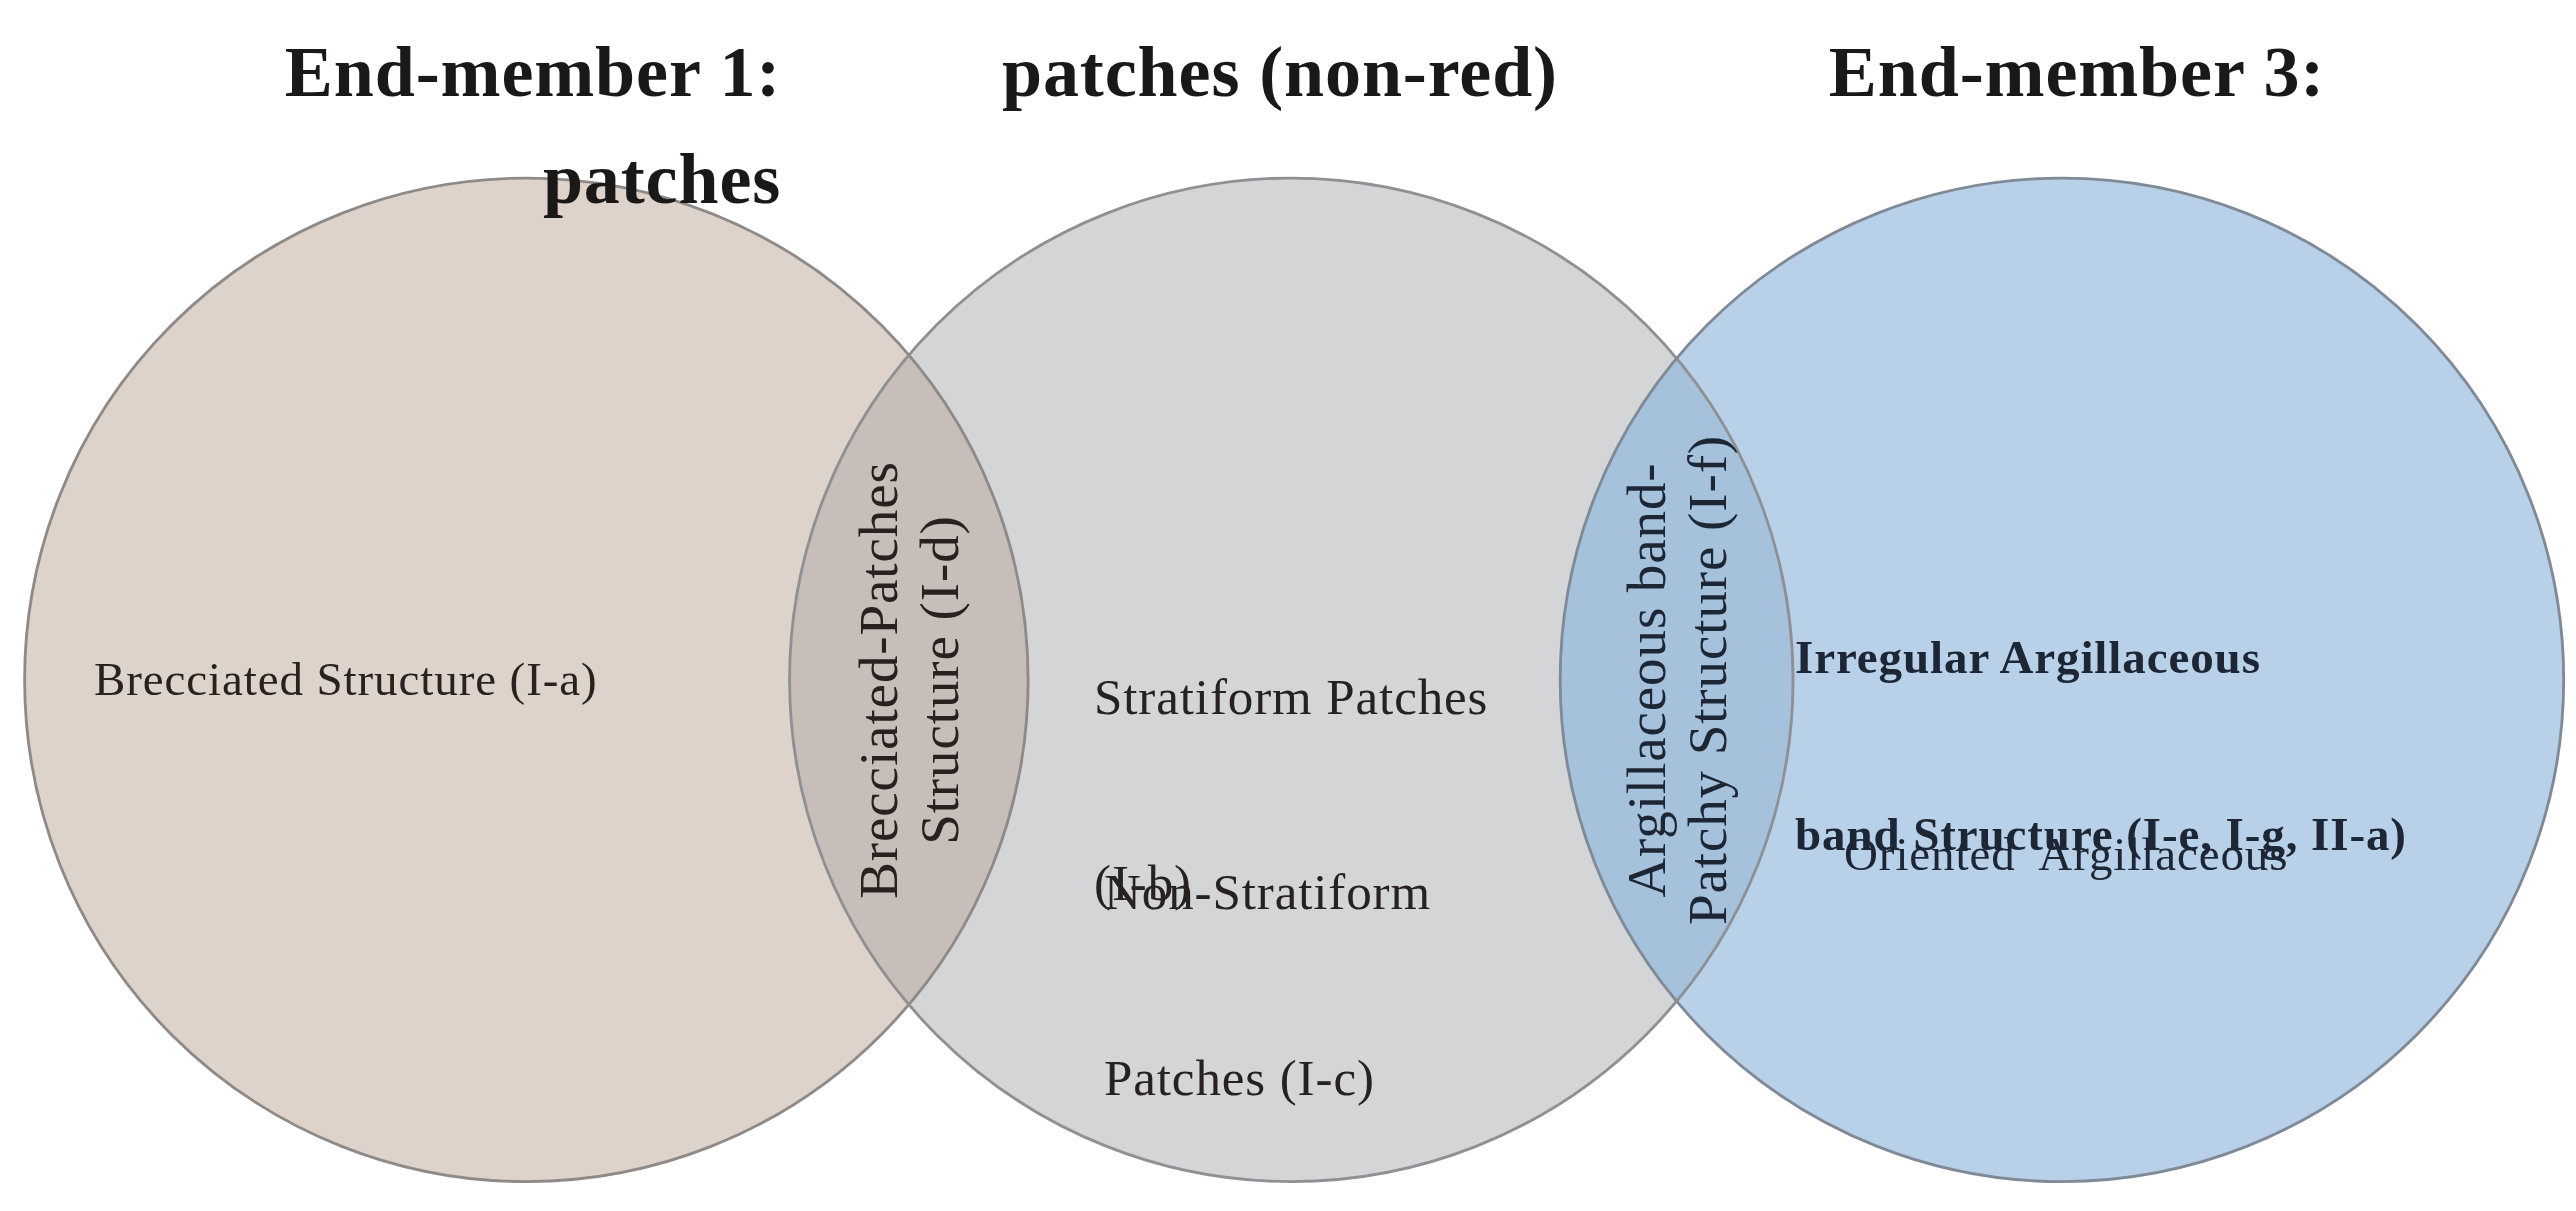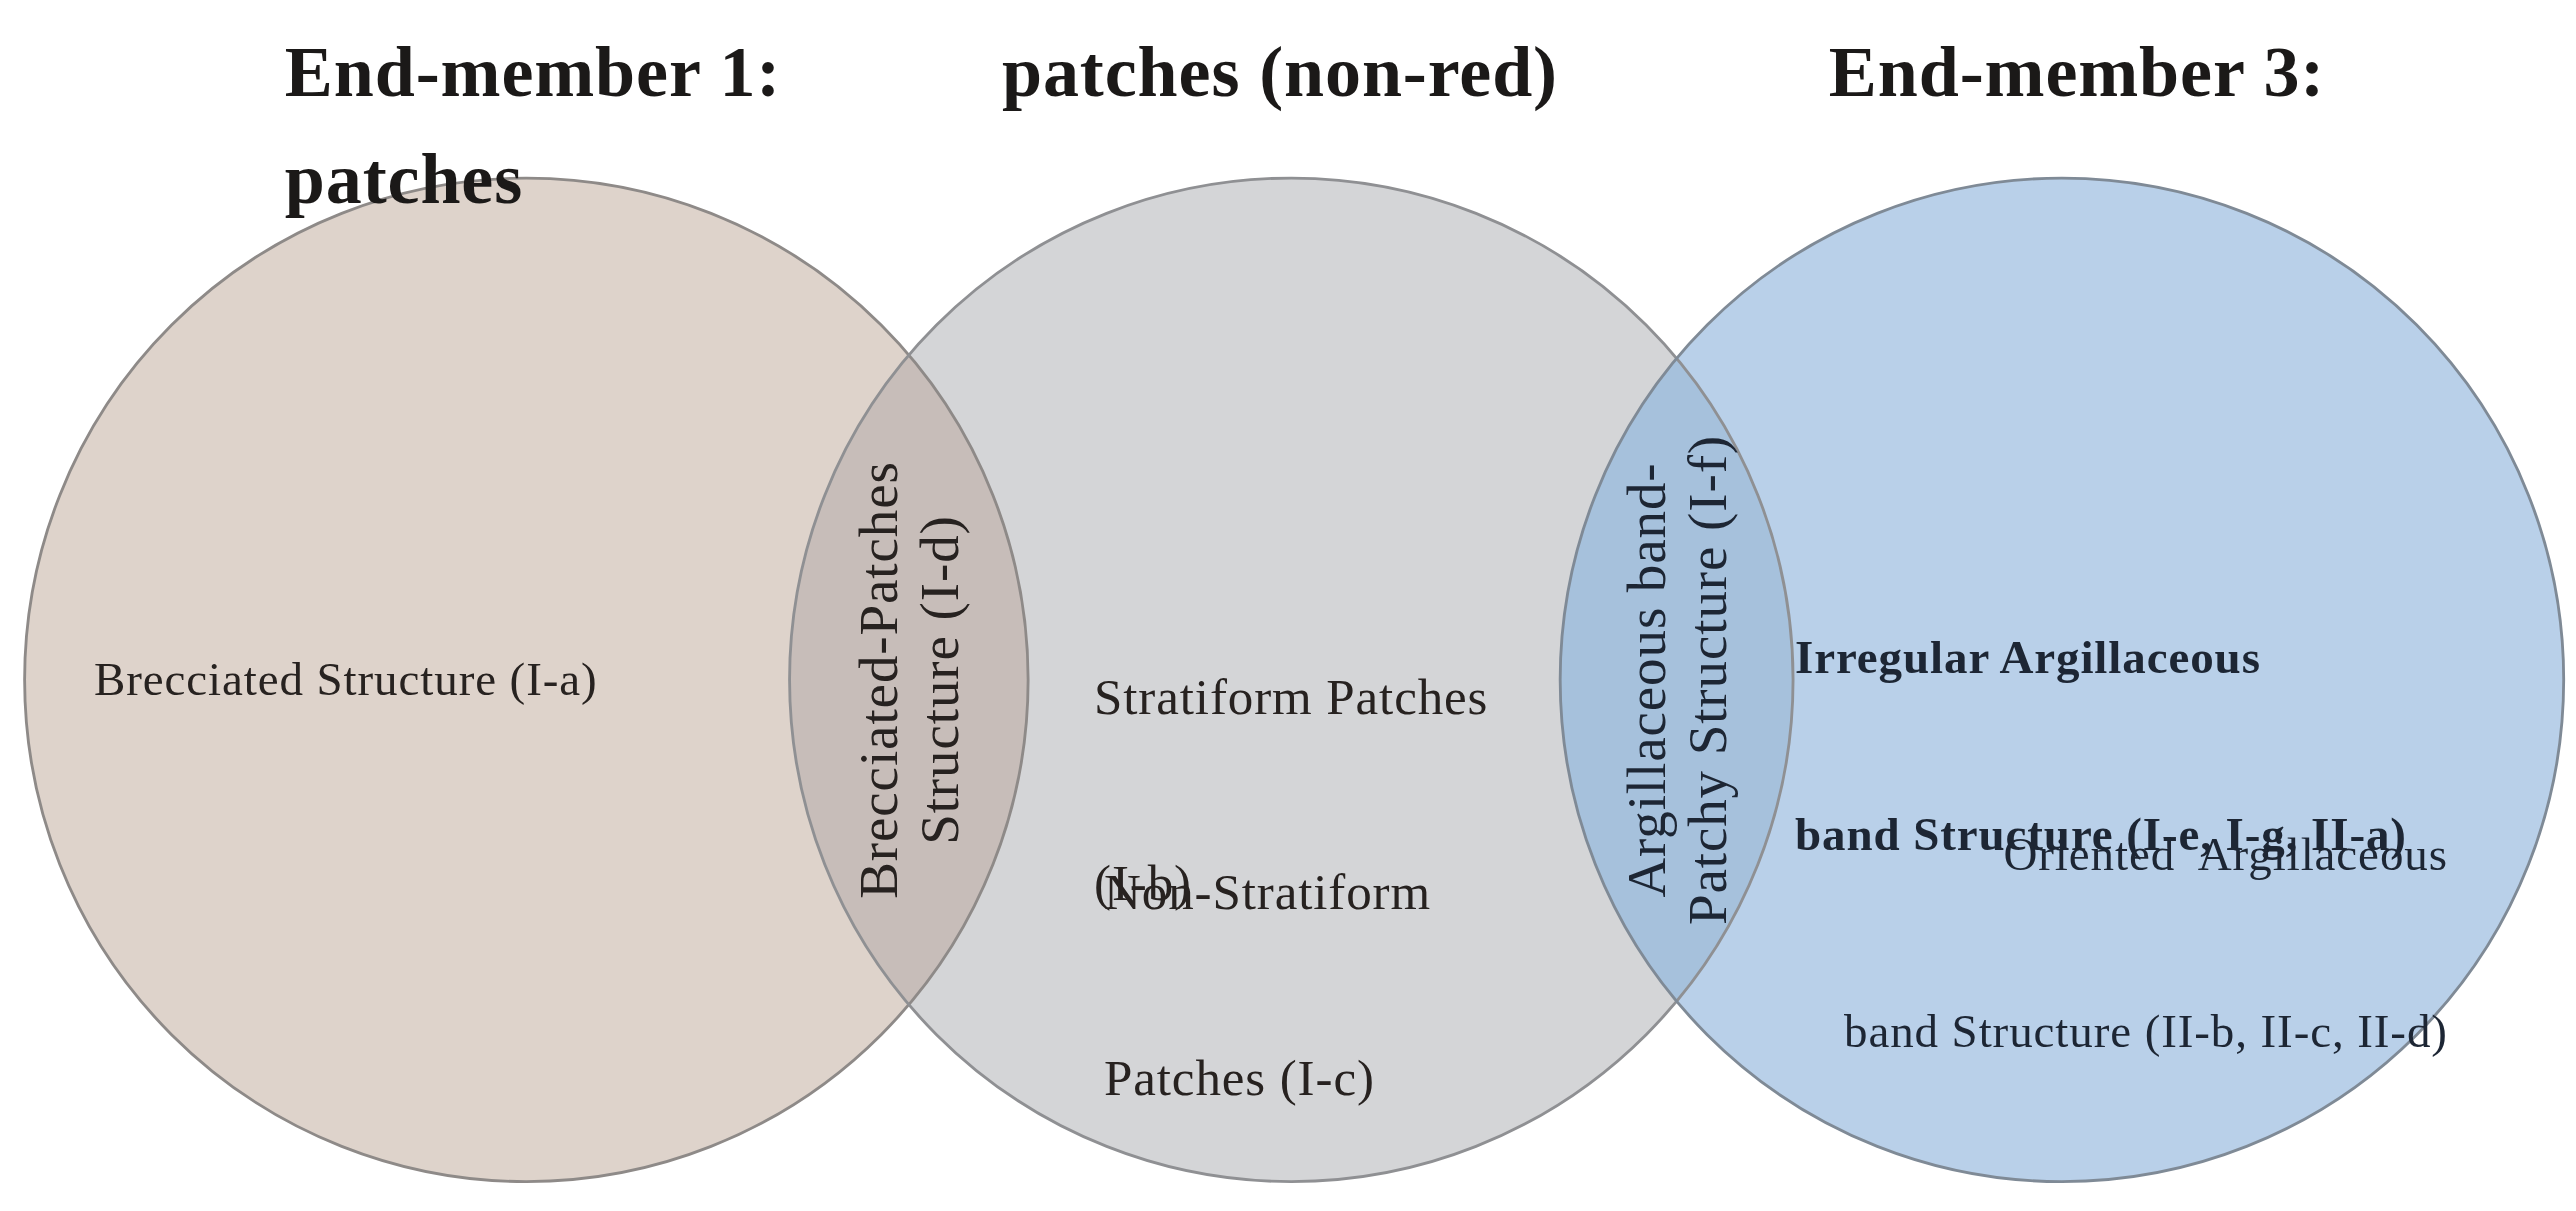--- a/index.html
+++ b/index.html
@@ -9,21 +9,21 @@
     height: 1212px;
     background: #ffffff;
     overflow: hidden;
     font-family: "Liberation Serif", serif;
   }
   .stage svg { position: absolute; left: 0; top: 0; }
   .title {
     position: absolute;
     top: 19px;
     transform: translateX(-50%);
-    text-align: left;
+    text-align: right;
     font-weight: bold;
     font-size: 72px;
     line-height: 107px;
     white-space: nowrap;
     letter-spacing: 0.9px;
   }
   .label {
     position: absolute;
     white-space: pre-wrap;
     letter-spacing: 0.9px;
@@ -80,21 +80,20 @@
     <div>Non-Stratiform</div>
     <div>Patches (I-c)</div>
   </div>
 
   <div class="label" style="left: 1795px; top: 510px; font-size: 47px; line-height: 59px; color: rgb(29, 38, 52); font-weight: bold;">
     <div>Irregular Argillaceous</div>
     <div>band Structure (I-e, I-g, II-a)</div>
   </div>
   <div class="label" style="left: 1844px; top: 707px; font-size: 47px; line-height: 59px; color: rgb(29, 38, 52); text-align: right;">
     <div>Oriented  Argillaceous</div>
-    <div>band Structure (II-b, II-c, II-d)</div>
   </div>
 
   <div class="vlabel" style="left: 909px; top: 680px; color: rgb(39, 34, 32);">
     <div>Brecciated-Patches</div>
     <div>Structure (I-d)</div>
   </div>
   <div class="vlabel" style="left: 1677px; top: 680px; color: rgb(29, 38, 52);">
     <div>Argillaceous band-</div>
     <div>Patchy Structure (I-f)</div>
   </div>

